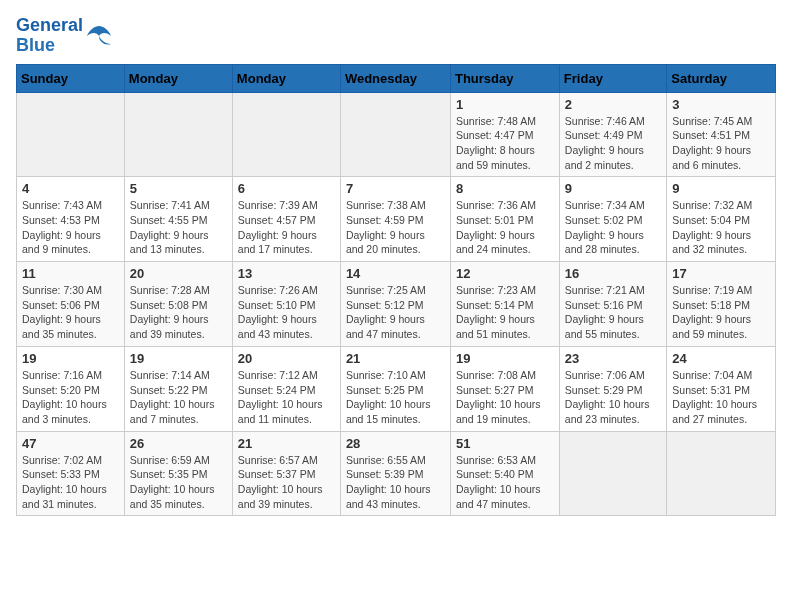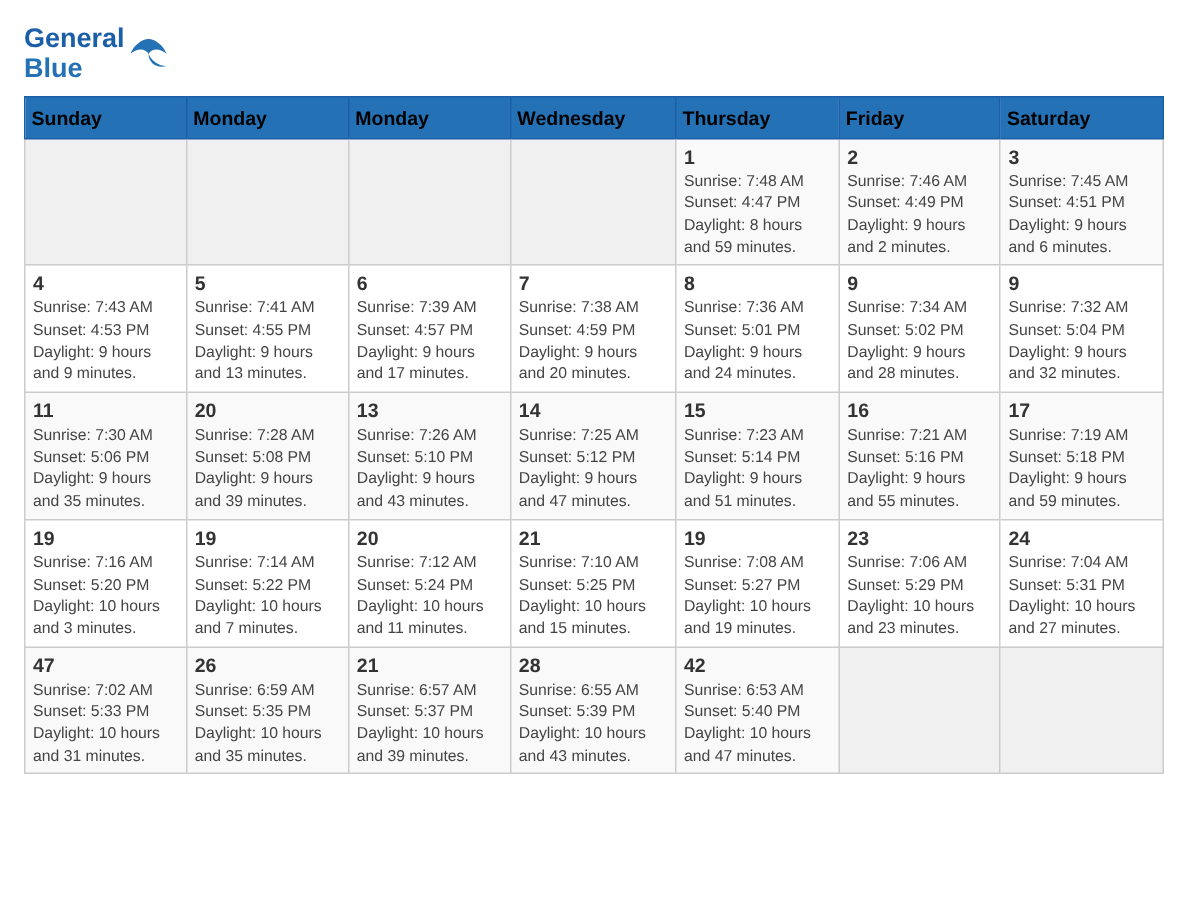--- a/index.html
+++ b/index.html
@@ -188,21 +188,21 @@
         </td>
         <td>
           <span class="day-num">13</span>
           <div class="day-info">Sunrise: 7:26 AM<br>Sunset: 5:10 PM<br>Daylight: 9 hours<br>and 43 minutes.</div>
         </td>
         <td>
           <span class="day-num">14</span>
           <div class="day-info">Sunrise: 7:25 AM<br>Sunset: 5:12 PM<br>Daylight: 9 hours<br>and 47 minutes.</div>
         </td>
         <td>
-          <span class="day-num">15</span>
+          <span class="day-num">12</span>
           <div class="day-info">Sunrise: 7:23 AM<br>Sunset: 5:14 PM<br>Daylight: 9 hours<br>and 51 minutes.</div>
         </td>
         <td>
           <span class="day-num">16</span>
           <div class="day-info">Sunrise: 7:21 AM<br>Sunset: 5:16 PM<br>Daylight: 9 hours<br>and 55 minutes.</div>
         </td>
         <td>
           <span class="day-num">17</span>
           <div class="day-info">Sunrise: 7:19 AM<br>Sunset: 5:18 PM<br>Daylight: 9 hours<br>and 59 minutes.</div>
         </td>
@@ -248,20 +248,20 @@
         </td>
         <td>
           <span class="day-num">21</span>
           <div class="day-info">Sunrise: 6:57 AM<br>Sunset: 5:37 PM<br>Daylight: 10 hours<br>and 39 minutes.</div>
         </td>
         <td>
           <span class="day-num">28</span>
           <div class="day-info">Sunrise: 6:55 AM<br>Sunset: 5:39 PM<br>Daylight: 10 hours<br>and 43 minutes.</div>
         </td>
         <td>
-          <span class="day-num">42</span>
+          <span class="day-num">51</span>
           <div class="day-info">Sunrise: 6:53 AM<br>Sunset: 5:40 PM<br>Daylight: 10 hours<br>and 47 minutes.</div>
         </td>
         <td class="empty-cell"></td>
         <td class="empty-cell"></td>
       </tr>
     </tbody>
 </table>
 
 </body></html>

